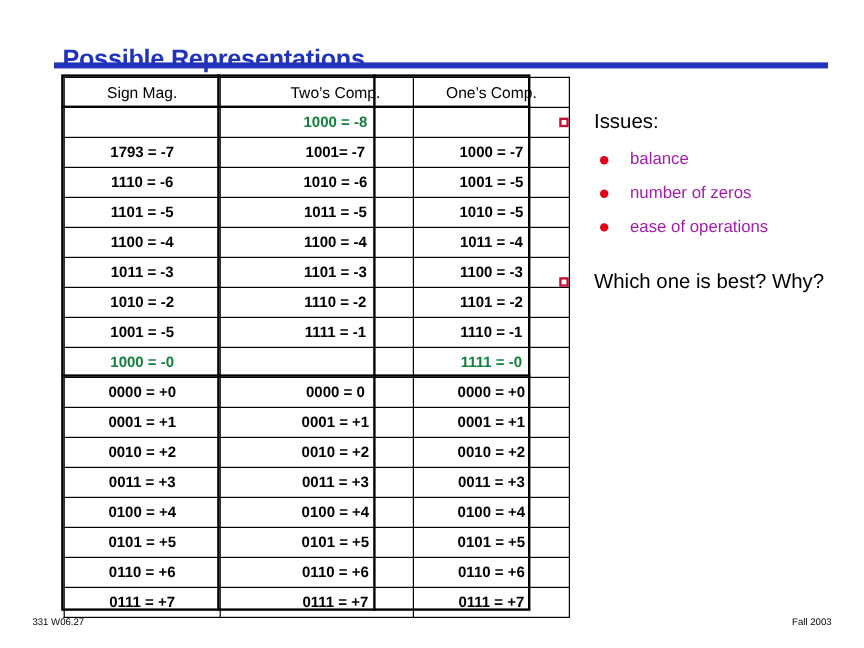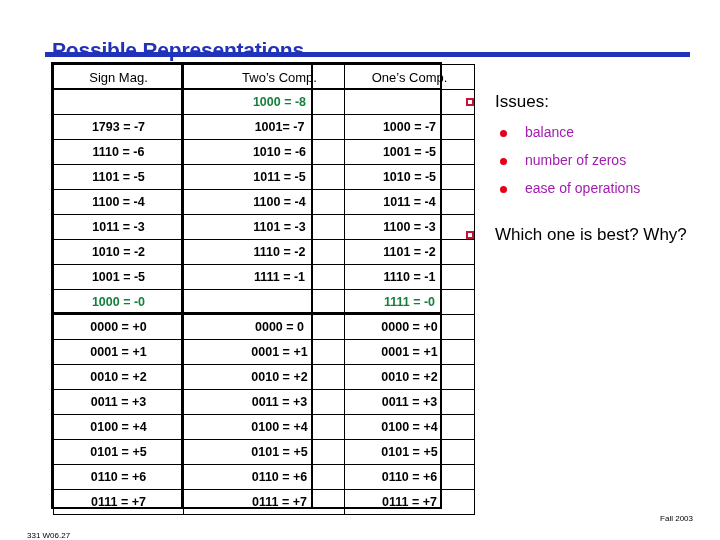--- a/index.html
+++ b/index.html
@@ -145,21 +145,20 @@
   #issues-group { margin-bottom: 16px; }
   #q-best { margin-top: 28px; }
 
   
   #footer-left {
     position: absolute;
     left: 27px;
     top: 514px;
     font-size: 8px;
     color: #000000;
-    margin-top: 17px;
   }
   #footer-right {
     position: absolute;
     right: 27px;
     top: 514px;
     font-size: 8px;
     color: #000000;
     text-align: right;
   }
 </style>

